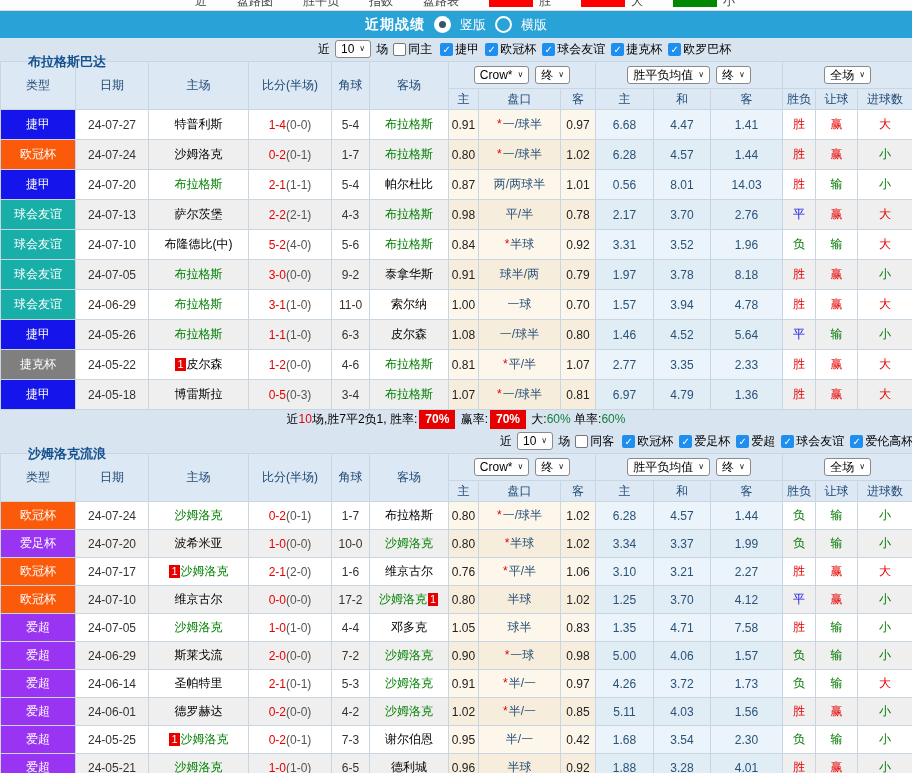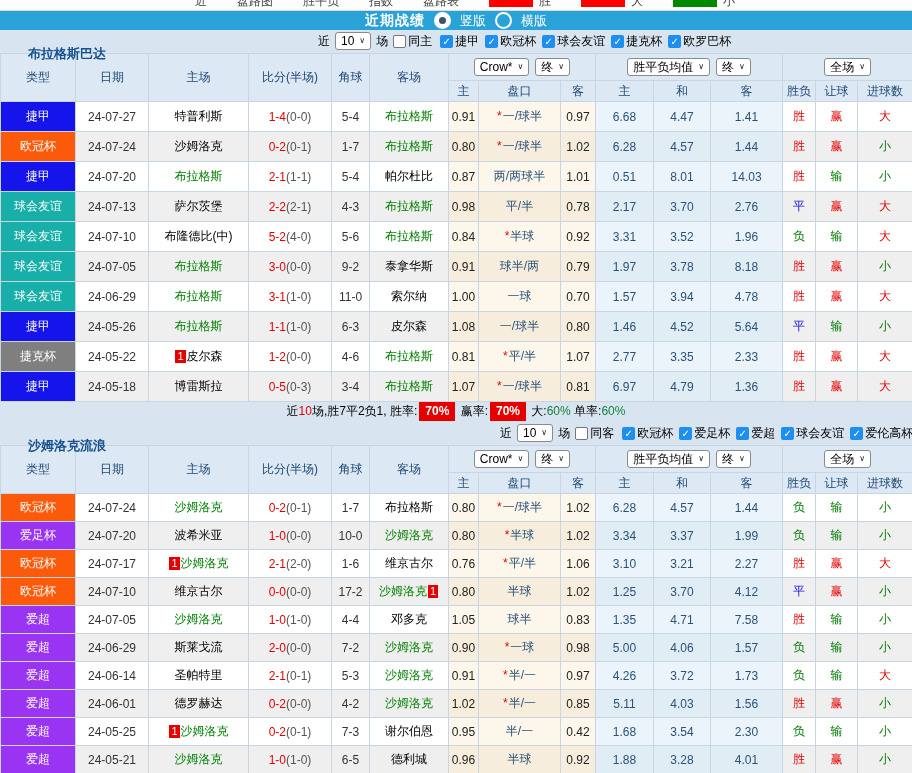--- a/index.html
+++ b/index.html
@@ -4,21 +4,21 @@
 <style>
   html,body{margin:0;padding:0}
   body{width:912px;height:773px;overflow:hidden;background:var(--page-bg,#D8E4F0);
        font-family:"Liberation Sans","DejaVu Sans",sans-serif;font-size:12px;color:#333}
   
   .topstrip{height:10px;background:#FDFDFD;overflow:hidden;border-bottom:1px solid #DADADA}
   .topstrip-inner{display:flex;align-items:center;gap:30px;padding-left:195px;margin-top:-7px;height:16px;color:#444;white-space:nowrap}
   .tb-item{display:inline-flex;align-items:center;gap:6px}
   .swatch{display:inline-block;width:44px;height:11px}
   
-  .bluebar{height:19px;background:var(--bar-bg);display:flex;align-items:center;justify-content:center;gap:9px;color:#fff}
+  .bluebar{height:27px;background:var(--bar-bg);display:flex;align-items:center;justify-content:center;gap:9px;color:#fff}
   .bluebar .t{font-weight:bold;font-size:14px;letter-spacing:1px}
   .radio{width:13px;height:13px;border:2px solid #fff;border-radius:50%;display:inline-block;position:relative;box-sizing:content-box}
   .radio.off{background:var(--bar-bg)}
   .radio.on{background:#fff}
   .radio.on::after{content:"";position:absolute;left:3px;top:3px;width:7px;height:7px;border-radius:50%;background:#3A5568}
   .rlabel{font-size:13px}
   
   .sec-title{position:relative;height:23px}
   .sec-title .team{position:absolute;left:28px;top:15px;font-weight:bold;font-size:13px;color:var(--title-blue)}
   .filters{position:absolute;top:2px;display:flex;align-items:center;gap:5px;color:#000;white-space:nowrap}
@@ -251,21 +251,21 @@
       <tr>
         <td class="c-type" style="background: rgb(20, 20, 235);">捷甲</td>
         <td class="c-date">24-07-20</td>
         <td class="c-team"><span class="t-focus">布拉格斯</span></td>
         <td class="c-score"><span class="score">2-1</span><span class="half">(1-1)</span></td>
         <td class="c-corner">5-4</td>
         <td class="c-team"><span class="t-plain">帕尔杜比</span></td>
         <td class="c-odds pan-g">0.87</td>
         <td class="c-pan pan-g"><span>两/两球半</span></td>
         <td class="c-odds pan-g">1.01</td>
-        <td class="c-avg avg-g">0.51</td>
+        <td class="c-avg avg-g">0.56</td>
         <td class="c-avg avg-g">8.01</td>
         <td class="c-avg avg-g">14.03</td>
         <td class="c-res" style="color: rgb(230, 0, 0);">胜</td>
         <td class="c-res" style="color: rgb(0, 120, 0);">输</td>
         <td class="c-res" style="color: rgb(0, 120, 0);">小</td>
       </tr>
       <tr>
         <td class="c-type" style="background: rgb(24, 175, 168);">球会友谊</td>
         <td class="c-date">24-07-13</td>
         <td class="c-team"><span class="t-plain">萨尔茨堡</span></td>

